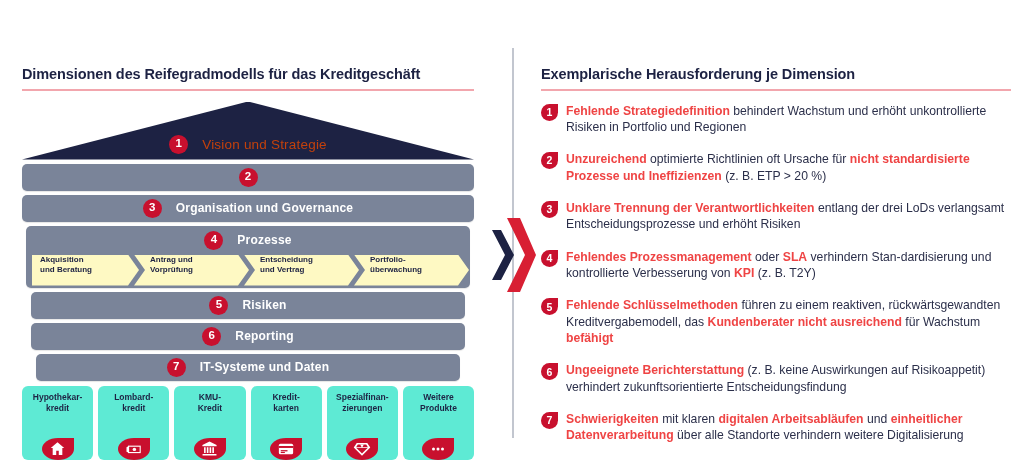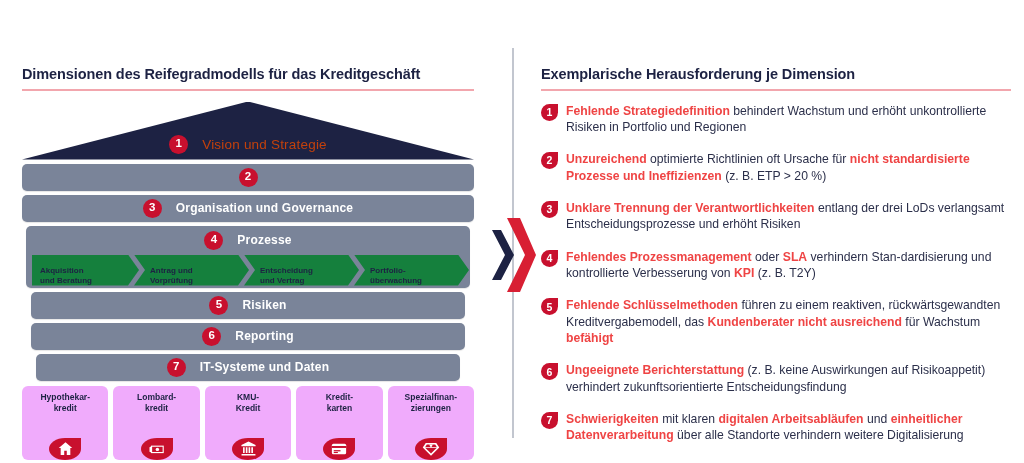--- a/index.html
+++ b/index.html
@@ -95,42 +95,42 @@
     height: 19px;
   }
   .chevron-row {
     display: flex; margin-top: 5px; width: 100%;
     padding: 0 6px;
   }
   .chev {
     position: relative;
     flex: 1 1 0;
     height: 31px;
-    background: #15803d;
+    background: #fef9c3;
     clip-path: polygon(0% 0%, calc(100% - 11px) 0%, 100% 50%, calc(100% - 11px) 100%, 0% 100%, 11px 50%);
-    display: flex; align-items: flex-end;
+    display: flex; align-items: flex-start;
     padding-left: 16px;
     margin-right: -5px;
   }
   .chev:first-child {
     clip-path: polygon(0% 0%, calc(100% - 11px) 0%, 100% 50%, calc(100% - 11px) 100%, 0% 100%);
     padding-left: 8px;
   }
   .chev-text {
     color: #1d2243; font-size: 8px; font-weight: bold; line-height: 1.25;
   }
 
   
   .products {
     display: flex; gap: 5px; margin-top: 5px;
     width: 452px;
   }
   .product {
     flex: 1 1 0;
-    background: #f0abfc;
+    background: #5eead4;
     border-radius: 6px;
     height: 74px;
     display: flex; flex-direction: column; align-items: center;
     padding-top: 6px;
     gap: 20px;
   }
   .product-label {
     color: #1d2243; font-size: 8.5px; font-weight: bold;
     text-align: center; line-height: 1.3;
     height: 24px;
@@ -321,20 +321,33 @@
           <div class="product-icon">
             <svg width="18" height="18" viewBox="0 0 24 24">
                 <path d="M5 4h14l4 6-11 11L1 10z" fill="#fff"></path>
                 <path d="M6.4 6.1h11.2l2.3 3.6H4.1z" fill="#c8102e"></path>
                 <path d="M12 18 4.6 10.7h14.8z" fill="#c8102e"></path>
                 <path d="M12 10.7 9.6 6.1h4.8z" fill="#fff"></path>
               </svg>
           </div>
         </div>
 
+        <div class="product">
+          <div class="product-label">
+            <span>Weitere</span><br>
+            <span>Produkte</span>
+          </div>
+          <div class="product-icon">
+            <svg width="18" height="18" viewBox="0 0 24 24" fill="#fff">
+                <circle cx="6" cy="12" r="2"></circle>
+                <circle cx="12" cy="12" r="2"></circle>
+                <circle cx="18" cy="12" r="2"></circle>
+              </svg>
+          </div>
+        </div>
 
       </div>
     </div>
   </div>
 
   <div class="divider"></div>
   <div class="mid-arrow">
     <svg width="48" height="78" viewBox="0 0 48 78">
       <path d="M3 14 L16 39 L3 64 L12 64 L25 39 L12 14 Z" fill="#1d2243"></path>
       <path d="M18 2 L36 39 L18 76 L31 76 L47 39 L31 2 Z" fill="#d81f33"></path>

